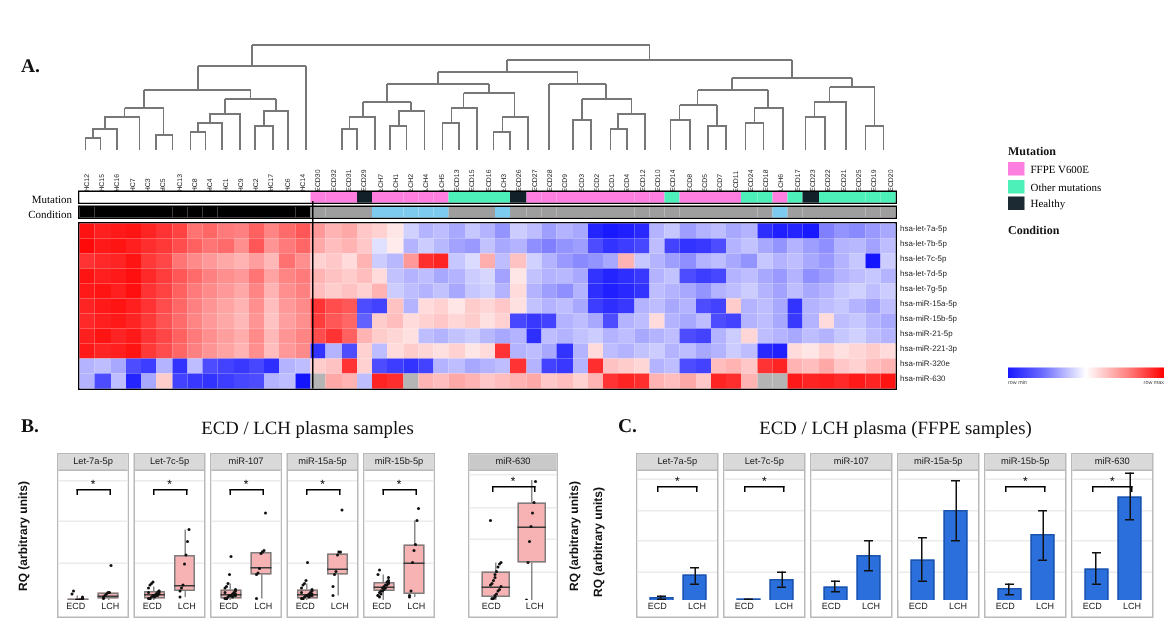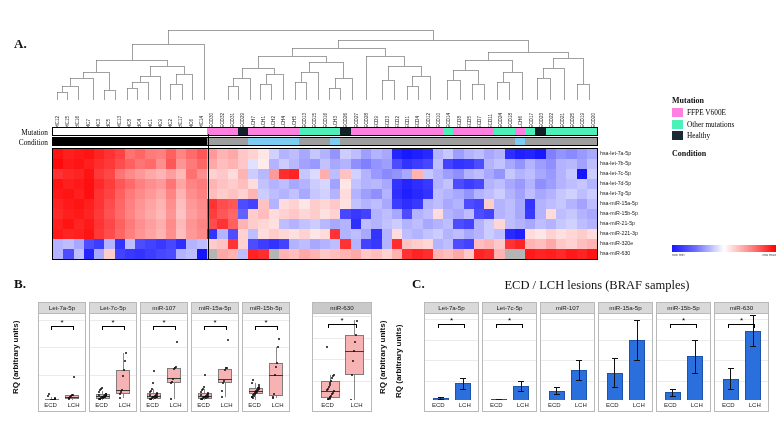--- a/index.html
+++ b/index.html
@@ -989,20 +989,21 @@
       <div id="grad"></div>
       <div class="grad-tx">
         <span>row min</span>
         <span>row max</span>
       </div>
     </div>
   </div>
 
   <div class="bcpanel" id="panelB" style="left:0;top:272px;width:392px;height:157px;">
     <div class="panel-letter" style="left:14px;top:4px;">B.</div>
+    <div class="title" style="left:40px;top:6px;width:330px;">ECD / LCH plasma samples</div>
     <div class="axis-title" style="left:11px;top:42px;height:80px;">RQ (arbitrary units)</div>
     <div class="facets" id="bFacets" style="left:38px;top:30px;width:258px;height:110px;">
         <div class="facet" style="width: 48px; height: 110px;">
           <div class="facet-head">Let-7a-5p</div>
           <div class="facet-plot" style="height: 88px;">
             <div class="gridline" style="top: 60.5px;"></div>
             <div class="gridline" style="top: 33px;"></div>
             <div class="gridline" style="top: 5.5px;"></div>
             <div class="whisk" style="left: 12.38px; top: 83.1875px; height: 4.5375px;"></div>
             <div class="bx" style="left: 5.98px; top: 84.975px; width: 13.8px; height: 2.3375px;"></div>
@@ -1304,21 +1305,21 @@
             <div class="xlab">ECD</div>
             <div class="xlab">LCH</div>
           </div>
         </div>
       </div>
     <div class="axis-title" style="left:378px;top:42px;height:80px;">RQ (arbitrary units)</div>
   </div>
 
   <div class="bcpanel" id="panelC" style="left:392px;top:272px;width:390px;height:157px;">
     <div class="panel-letter" style="left:20px;top:4px;">C.</div>
-    <div class="title" style="left:40px;top:6px;width:330px;">ECD / LCH lesions (BRAF samples)</div>
+    <div class="title" style="left:40px;top:6px;width:330px;">ECD / LCH plasma (FFPE samples)</div>
     <div class="axis-title" style="left:2px;top:40px;height:86px;">RQ (arbitrary units)</div>
     <div class="facets" id="cFacets" style="left:32px;top:30px;width:348px;height:110px;">
         <div class="facet" style="width: 55px; height: 110px;">
           <div class="facet-head">Let-7a-5p</div>
           <div class="facet-plot" style="height: 88px;">
             <div class="gridline" style="top: 67.2453px;"></div>
             <div class="gridline" style="top: 46.4906px;"></div>
             <div class="gridline" style="top: 25.7358px;"></div>
             <div class="gridline" style="top: 4.98113px;"></div>
             <div class="bar" style="left: 7.95px; top: 83.8491px; width: 15.9px; height: 4.15094px;"></div>

